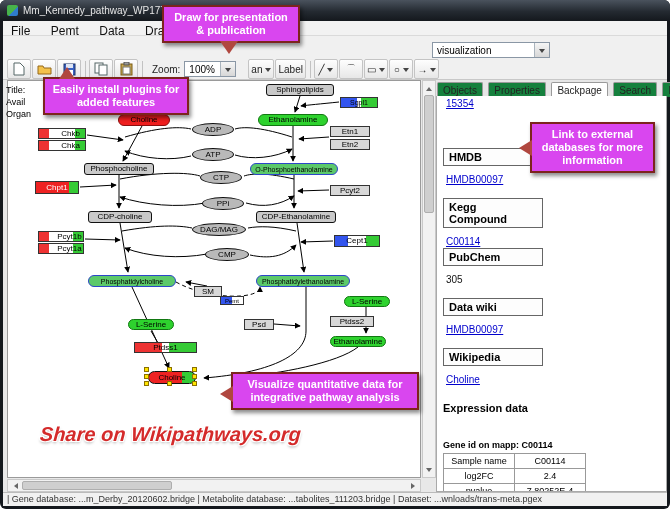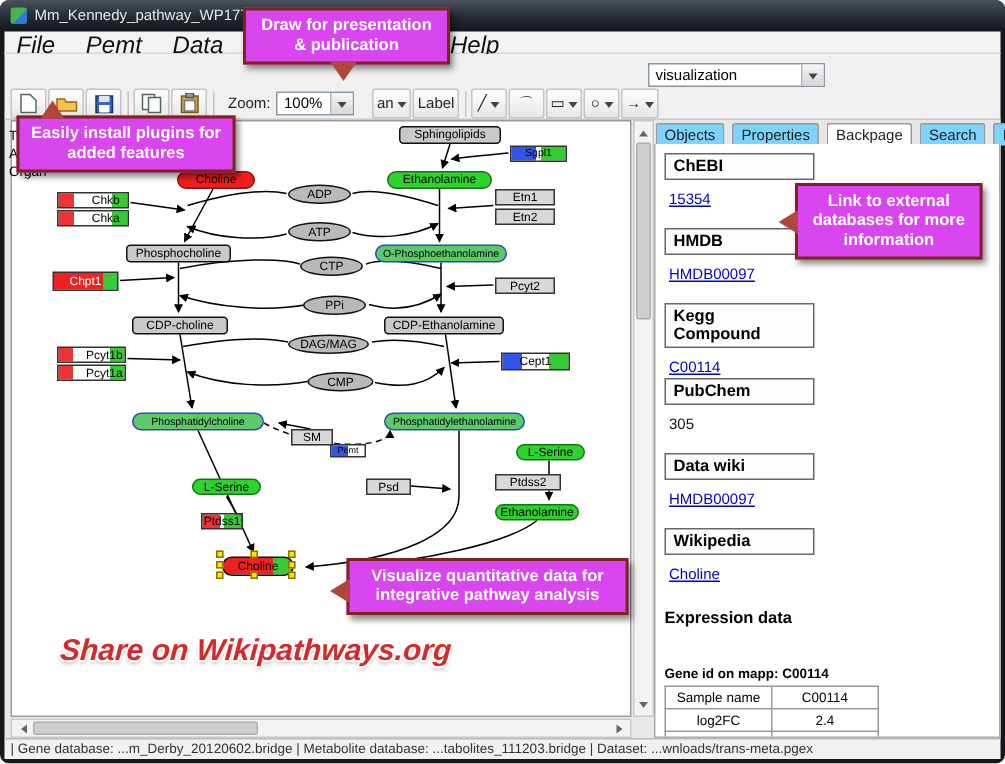--- a/index.html
+++ b/index.html
@@ -1,21 +1,21 @@
 <!DOCTYPE html>
 <html><head>
 <meta charset="utf-8">
 <style>
   html,body{margin:0;padding:0;background:#fff;font-family:"Liberation Sans",sans-serif;}
   .stage{position:relative;width:670px;height:509px;background:#14181d;border-radius:6px;overflow:hidden;}
   
   .titlebar{position:absolute;left:0;top:0;right:0;height:21px;background:linear-gradient(#4a525d,#242a31 55%,#14181d);color:#e6e6e6;font-size:10px;display:flex;align-items:center;padding-left:7px;box-sizing:border-box;}
   .app-ico{width:11px;height:11px;border-radius:2px;background:linear-gradient(135deg,#47b34a 0 55%,#2f7ccc 55%);margin-right:5px;flex:0 0 auto;}
   .menubar{position:absolute;left:3px;top:21px;width:664px;height:15px;background:#f2f2f2;border-bottom:1px solid #dadada;box-sizing:border-box;}
-  .menu-item{display:inline-block;font-size:16px;padding:1px 8px;color:#111;font-style:italic;}
+  .menu-item{display:inline-block;font-size:12px;padding:1px 8px;color:#111;}
   .toolbar{position:absolute;left:3px;top:36px;width:664px;height:44px;background:#f0f0f0;border-bottom:1px solid #c8c8c8;box-sizing:border-box;}
   .tb-row2{position:absolute;left:4px;top:23px;display:flex;align-items:center;}
   .tb-btn{min-width:18px;height:18px;border:1px solid #c4c4c4;background:linear-gradient(#fefefe,#e7e7e7);display:inline-flex;align-items:center;justify-content:center;font-size:10px;margin-right:1px;border-radius:2px;padding:0 2px;color:#222;}
   .tb-sep{width:1px;height:17px;background:#c2c2c2;margin:0 3px;}
   .combo{display:inline-flex;align-items:center;border:1px solid #8a97a5;background:#fff;height:16px;font-size:10px;box-sizing:border-box;}
   .combo .cval{padding:0 4px;flex:1;white-space:nowrap;overflow:hidden;}
   .cbtn{width:14px;height:100%;background:linear-gradient(#f5f5f5,#d7d7d7);border-left:1px solid #aab4bd;display:inline-flex;align-items:center;justify-content:center;}
   .car{width:0;height:0;border:3px solid transparent;border-top:4px solid #444;margin-top:4px;display:inline-block;}
   .car2{width:0;height:0;border:3px solid transparent;border-top:4px solid #444;margin-left:3px;transform:translateY(2px);display:inline-block;}
   .zoom-label{font-size:10px;margin:0 4px 0 6px;color:#222;}
@@ -45,39 +45,39 @@
   .hscroll{position:absolute;left:4px;top:399px;width:414px;height:13px;background:#f2f2f2;border:1px solid #c9c9c9;box-sizing:border-box;}
   .sthumb{position:absolute;background:#cfcfcf;border:1px solid #aeaeae;box-sizing:border-box;border-radius:2px;}
   .sarr{position:absolute;width:12px;height:12px;display:flex;align-items:center;justify-content:center;}
   .tri-up{width:0;height:0;border:3px solid transparent;border-bottom:4px solid #666;}
   .tri-dn{width:0;height:0;border:3px solid transparent;border-top:4px solid #666;}
   .tri-lf{width:0;height:0;border:3px solid transparent;border-right:4px solid #666;}
   .tri-rt{width:0;height:0;border:3px solid transparent;border-left:4px solid #666;}
   
   .panel{position:absolute;left:433px;top:0;width:231px;height:412px;}
   .tabs{position:absolute;left:0;top:0;right:0;height:16px;background:#e6e6e6;border-bottom:1px solid #9a9a9a;white-space:nowrap;}
-  .tab{display:inline-block;font-size:10px;padding:2px 5px 1px;border:1px solid #9a9a9a;border-bottom:none;background:#7dd3fc;margin:1px 0 0 1px;border-radius:2px 2px 0 0;color:#222;}
+  .tab{display:inline-block;font-size:10px;padding:2px 5px 1px;border:1px solid #9a9a9a;border-bottom:none;background:#15803d;margin:1px 0 0 1px;border-radius:2px 2px 0 0;color:#222;}
   .tab.active{background:#fff;position:relative;}
   .panel-body{position:absolute;left:0;top:16px;right:0;bottom:0;background:#fff;border:1px solid #aaa;border-top:none;box-sizing:border-box;padding:2px 4px 0 6px;overflow:hidden;}
   .bp-sec{height:46px;}
   .bp-head{border:1px solid #666;background:#fdfdfd;font-weight:bold;font-size:11px;padding:2px 5px;width:88px;margin:4px 0 8px 0;}
   .bp-link{display:block;color:#0000cc;text-decoration:underline;font-size:10px;margin-left:3px;cursor:pointer;width:max-content;}
   .bp-val{display:block;font-size:10px;margin-left:3px;color:#111;}
   .bp-exp{font-weight:bold;font-size:11px;margin:8px 0 26px 0;color:#000;}
   .bp-gene{font-weight:bold;font-size:9px;margin:0 0 3px 0;color:#000;}
   .bp-table{border-collapse:collapse;font-size:9px;color:#000;}
   .bp-table td{border:1px solid #999;padding:2px 6px;text-align:center;min-width:58px;}
   
   .statusbar{position:absolute;left:3px;top:492px;width:664px;height:14px;background:#f1f1f1;border-top:1px solid #bbb;box-sizing:border-box;font-size:9px;color:#333;padding:1px 4px;white-space:nowrap;overflow:hidden;}
   
   .callout{position:absolute;z-index:90;background:#d946ef;border:2px solid #7c241d;color:#fff;font-weight:bold;font-size:11px;line-height:13px;text-align:center;padding:4px 5px;box-shadow:2px 3px 4px rgba(0,0,0,.45);box-sizing:border-box;}
   .callout::after{content:"";position:absolute;}
   .co-draw{left:162px;top:5px;width:138px;}
   .co-draw::after{top:100%;left:56px;border:9px solid transparent;border-top:13px solid #b0473f;}
-  .co-plugins{left:11px;top:77px;width:146px;text-align:center;}
+  .co-plugins{left:43px;top:77px;width:146px;text-align:center;}
   .co-plugins::after{bottom:100%;left:14px;border:8px solid transparent;border-bottom:12px solid #b0473f;}
   .co-link{left:530px;top:122px;width:125px;}
   .co-link::after{right:100%;top:16px;border:8px solid transparent;border-right:13px solid #b0473f;}
   .co-vis{left:231px;top:372px;width:188px;}
   .co-vis::after{right:100%;top:12px;border:8px solid transparent;border-right:13px solid #b0473f;}
   .share{position:absolute;left:40px;top:423px;z-index:60;font-style:italic;font-weight:bold;font-size:20px;color:#d42a2a;transform:skewX(-4deg);
          text-shadow:-1px -1px 0 #fff,1px -1px 0 #fff,-1px 1px 0 #fff,1px 1px 0 #fff,0 2px 3px rgba(0,0,0,.35);white-space:nowrap;}
 </style>
 </head>
 <body>
@@ -249,21 +249,21 @@
       <div class="n ellipse" style="left:197px;top:167px;width:44px;height:13px">CMP</div>
       <div class="n gblue" style="left:80px;top:194px;width:88px;height:12px">Phosphatidylcholine</div>
       <div class="n gblue" style="left:248px;top:194px;width:94px;height:12px">Phosphatidylethanolamine</div>
       <div class="n gene" style="left:186px;top:205px;width:28px;height:11px">SM</div>
       <div class="n pgrad" style="left:212px;top:215px;width:24px;height:9px">Pemt</div>
       <div class="n gene" style="left:236px;top:238px;width:30px;height:11px">Psd</div>
       <div class="n green" style="left:336px;top:215px;width:46px;height:11px">L-Serine</div>
       <div class="n gene" style="left:322px;top:235px;width:44px;height:11px">Ptdss2</div>
       <div class="n green" style="left:120px;top:238px;width:46px;height:11px">L-Serine</div>
       <div class="n green" style="left:322px;top:255px;width:56px;height:11px">Ethanolamine</div>
-      <div class="n rgrad" style="left:126px;top:261px;width:28px;height:11px">Ptdss1</div>
+      <div class="n rgrad" style="left:126px;top:261px;width:63px;height:11px">Ptdss1</div>
       <div class="n selnode" style="left:140px;top:290px;width:48px;height:13px">Choline</div>
 
       <div class="hdl" style="left:136px;top:286px"></div>
       <div class="hdl" style="left:159px;top:286px"></div>
       <div class="hdl" style="left:184px;top:286px"></div>
       <div class="hdl" style="left:136px;top:293px"></div>
       <div class="hdl" style="left:184px;top:293px"></div>
       <div class="hdl" style="left:136px;top:300px"></div>
       <div class="hdl" style="left:159px;top:300px"></div>
       <div class="hdl" style="left:184px;top:300px"></div>
@@ -298,21 +298,20 @@
     <div class="panel">
       <div class="tabs">
         <span class="tab">Objects</span>
         <span class="tab">Properties</span>
         <span class="tab active">Backpage</span>
         <span class="tab">Search</span>
         <span class="tab">Legend</span>
       </div>
       <div class="panel-body">
         <div class="bp-sec">
-          <div class="bp-head">ChEBI</div>
           <a class="bp-link">15354</a>
         </div>
         <div class="bp-sec">
           <div class="bp-head">HMDB</div>
           <a class="bp-link">HMDB00097</a>
         </div>
         <div class="bp-sec">
           <div class="bp-head">Kegg Compound</div>
           <a class="bp-link">C00114</a>
         </div>

